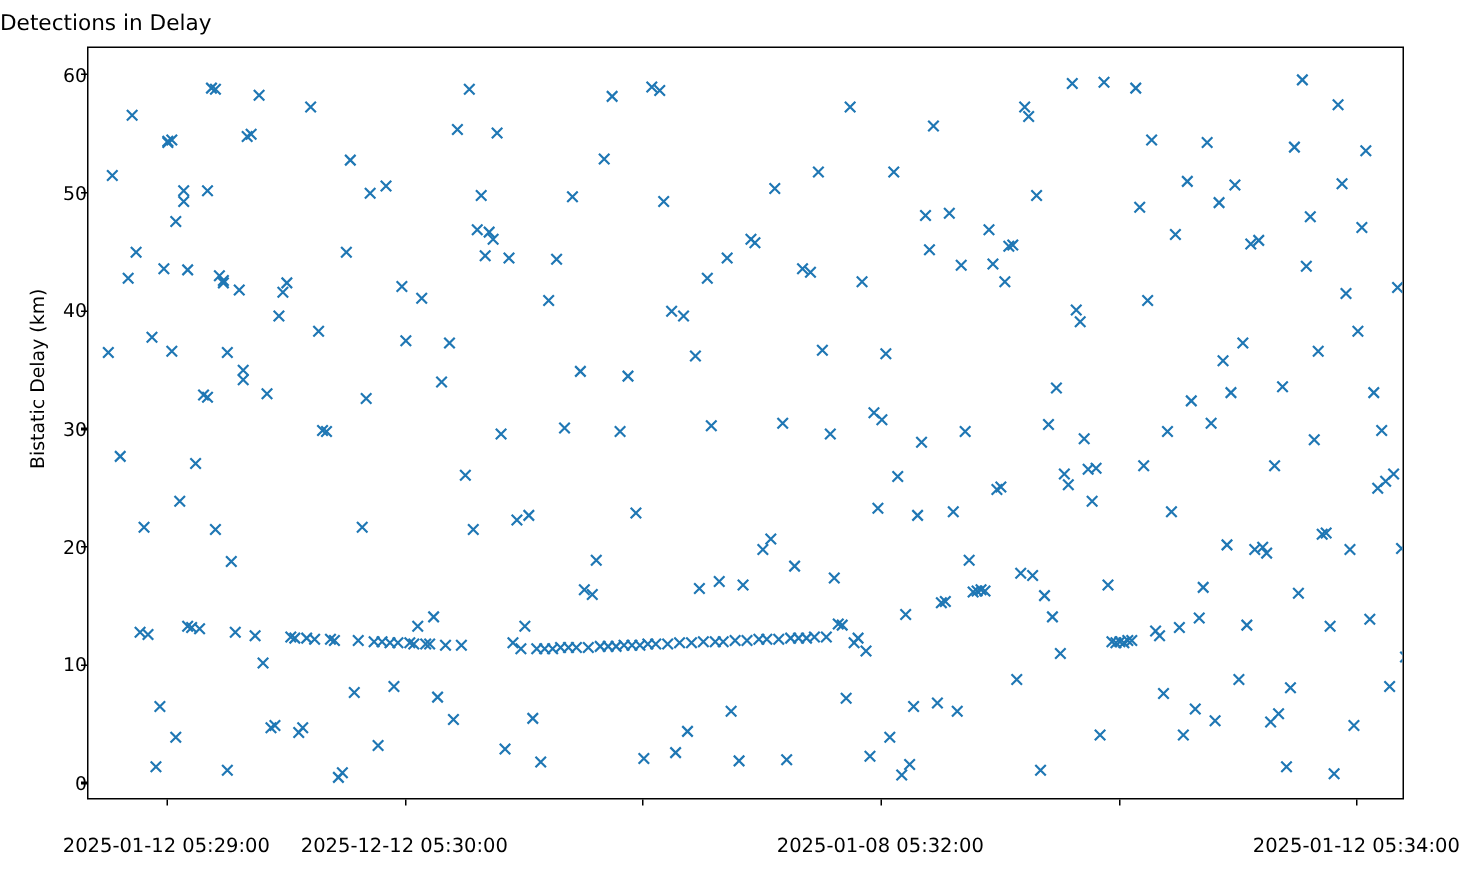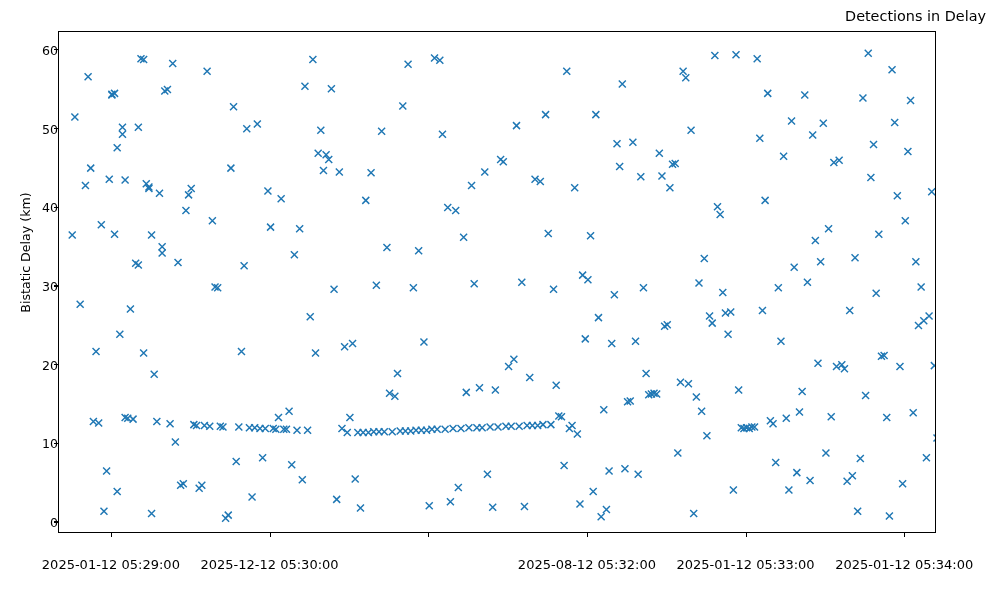--- a/index.html
+++ b/index.html
@@ -17,21 +17,21 @@
     position: relative;
     width: 986px;
     height: 590px;
     background: #ffffff;
   }
   #chart-title {
     position: absolute;
     left: 0;
     top: 8px;
     width: 986px;
-    text-align: right;
+    text-align: left;
     font-size: 14.4px;
     color: #000000;
     letter-spacing: 0px;
   }
   
   #plot-area {
     position: absolute;
     left: 58px;
     top: 31px;
     width: 878px;
@@ -489,21 +489,20 @@
 
   <div id="y-axis-label">Bistatic Delay (km)</div>
 
   <div id="x-ticks">
       <div class="xtick-mark" style="left: 52.8916px;"></div>
       <div class="xtick-label" style="left: 52.8916px;">2025-01-12 05:29:00</div>
       <div class="xtick-mark" style="left: 211.566px;"></div>
       <div class="xtick-label" style="left: 211.566px;">2025-12-12 05:30:00</div>
       <div class="xtick-mark" style="left: 370.241px;"></div>
       <div class="xtick-mark" style="left: 528.916px;"></div>
-      <div class="xtick-label" style="left: 528.916px;">2025-08-12 05:32:00</div>
+      <div class="xtick-label" style="left: 528.916px;">2025-01-08 05:32:00</div>
       <div class="xtick-mark" style="left: 687.59px;"></div>
-      <div class="xtick-label" style="left: 687.59px;">2025-01-12 05:33:00</div>
       <div class="xtick-mark" style="left: 846.265px;"></div>
       <div class="xtick-label" style="left: 846.265px;">2025-01-12 05:34:00</div>
     </div>
 
 
 </div>
 
 </body></html>

